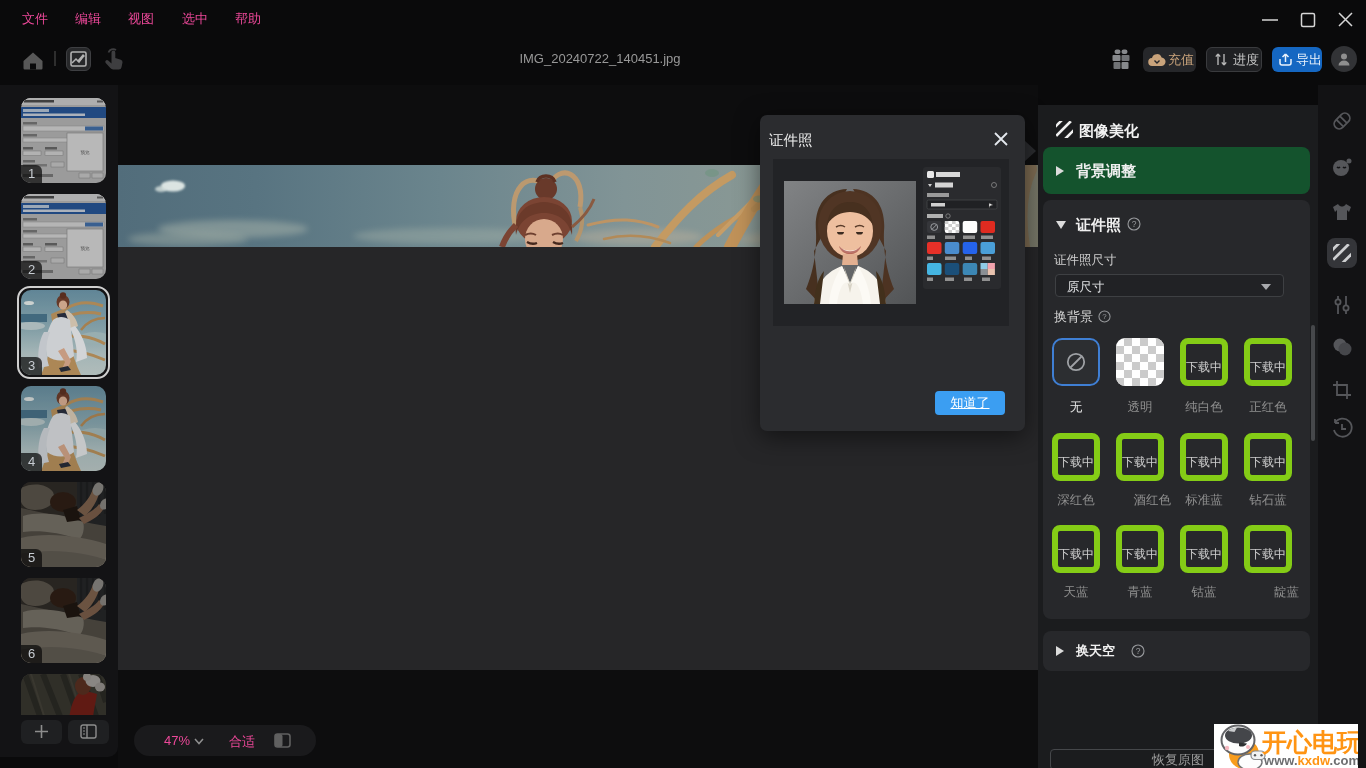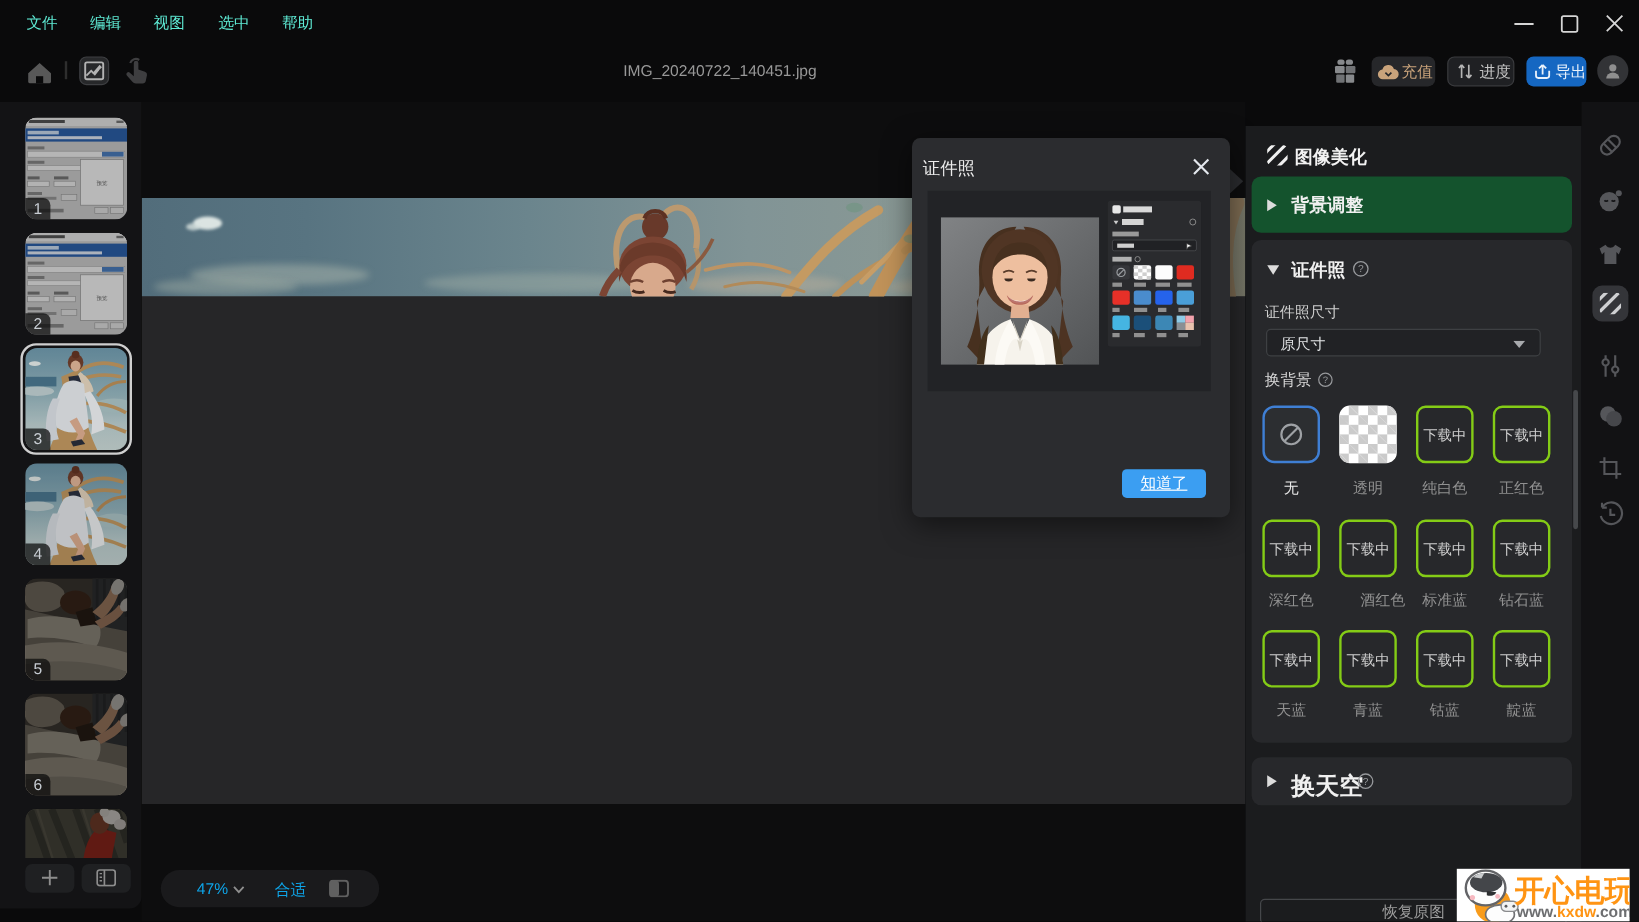--- a/index.html
+++ b/index.html
@@ -1,41 +1,41 @@
 <!DOCTYPE html>
 <html><head>
 <meta charset="utf-8">
 <style>
 html,body{margin:0;padding:0;width:1366px;height:768px;overflow:hidden;background:#0a0a0b;
 font-family:"Liberation Sans",sans-serif;-webkit-font-smoothing:antialiased;}
 *{box-sizing:border-box;}
 .abs{position:absolute;}
 #app{position:relative;width:1366px;height:768px;background:#0a0a0b;}
 
-.menu{position:absolute;top:0;left:0;height:36px;color:#5eead4;font-size:13px;}
+.menu{position:absolute;top:0;left:0;height:36px;color:#ec4899;font-size:13px;}
 .menu span{position:absolute;top:10px;}
 .winbtn{position:absolute;top:0;}
 
 #sidebar{position:absolute;left:0;top:85px;width:118px;height:672px;background:#131315;border-radius:0 0 10px 0;}
 .thumb{position:absolute;left:21px;width:85px;height:85px;border-radius:10px;overflow:hidden;}
 .badge{position:absolute;left:0;bottom:0;width:21px;height:18px;background:rgba(10,10,10,.72);border-radius:0 6px 0 9px;color:#c7ccd2;font-size:13px;text-align:center;line-height:18px;}
 .sbtn{position:absolute;top:635px;width:41px;height:24px;background:#1f2022;border-radius:6px;color:#8d8d8d;text-align:center;}
 
 #canvas{position:absolute;left:118px;top:85px;width:920px;height:683px;background:#0d0d0e;overflow:hidden;}
 #photoArea{position:absolute;left:0;top:80px;width:920px;height:505px;background:#262628;}
-#statusPill{position:absolute;left:16px;top:640px;width:182px;height:31px;background:#1a1a1c;border-radius:16px;color:#0ea5e9;font-size:13px;text-align:right;}
+#statusPill{position:absolute;left:16px;top:640px;width:182px;height:31px;background:#1a1a1c;border-radius:16px;color:#ec4899;font-size:13px;text-align:right;}
 
 #dialog{position:absolute;left:760px;top:115px;width:265px;height:316px;background:#2b2c2f;border-radius:7px;box-shadow:0 6px 24px rgba(0,0,0,.5);}
 #dlgArrow{position:absolute;left:1024px;top:140px;width:0;height:0;border-top:11px solid transparent;border-bottom:11px solid transparent;border-left:12px solid #2b2c2f;}
 #preview{position:absolute;left:13px;top:44px;width:236px;height:167px;background:#222326;overflow:hidden;}
 #dlgbtn{position:absolute;left:175px;top:276px;width:70px;height:24px;background:#3b9ef2;border-radius:4px;color:#fff;font-size:13px;text-align:center;line-height:24px;text-decoration:underline;}
 
 #rpanel{position:absolute;left:1038px;top:85px;width:280px;height:683px;background:#1b1c1e;margin-top:20px;}
 .card{position:absolute;left:8px;width:264px;background:#232428;border-radius:8px;}
-.swatch{position:absolute;width:48px;height:48px;border-radius:8px;border:2px solid #84cc16;color:#cfcfcf;font-size:12px;text-align:center;line-height:46px;}
+.swatch{position:absolute;width:48px;height:48px;border-radius:8px;border:6px solid #84cc16;color:#cfcfcf;font-size:12px;text-align:center;line-height:46px;}
 .swlabel{position:absolute;width:62px;text-align:center;color:#909090;font-size:12.5px;}
 
 #rstrip{position:absolute;left:1318px;top:85px;width:48px;height:683px;background:#121214;}
 
 #wm{position:absolute;left:1214px;top:724px;width:144px;height:44px;background:#fff;overflow:hidden;text-align:center;}
 </style>
 </head>
 <body>
 <div id="app">
 
@@ -543,28 +543,28 @@
 <div class="swlabel" style="left:130px;top:292px;">标准蓝</div>
 <div class="swlabel" style="left:194px;top:292px;">钻石蓝</div>
 
 <div class="swatch" style="left:9px;top:325px;">下载中</div>
 <div class="swatch" style="left:73px;top:325px;">下载中</div>
 <div class="swatch" style="left:137px;top:325px;">下载中</div>
 <div class="swatch" style="left:201px;top:325px;">下载中</div>
 <div class="swlabel" style="left:2px;top:384px;">天蓝</div>
 <div class="swlabel" style="left:66px;top:384px;">青蓝</div>
 <div class="swlabel" style="left:130px;top:384px;">钴蓝</div>
-<div class="swlabel" style="left:194px;top:384px;">靛蓝</div>
+<div class="swlabel" style="left:194px;top:384px;text-align:right;">靛蓝</div>
 </div>
 
 <div class="card" style="left:5px;top:526px;width:267px;height:40px;background:#27282b;">
 <svg width="10" height="12" viewBox="0 0 10 12" style="position:absolute;left:12px;top:14px">
           <path d="M1 1 L9 6 L1 11 Z" fill="#dcdcdc"></path>
         </svg>
-<div class="abs" style="left:33px;top:11px;color:#f0f0f0;font-size:20px;font-weight:bold;">换天空</div>
+<div class="abs" style="left:33px;top:11px;color:#f0f0f0;font-size:13px;font-weight:bold;">换天空</div>
 <svg width="14" height="14" viewBox="0 0 14 14" style="position:absolute;left:88px;top:13px">
           <circle cx="7" cy="7" r="6" fill="none" stroke="#97999c" stroke-width="1.1"></circle>
           <text x="7" y="10" font-size="8.5" fill="#97999c" text-anchor="middle">?</text>
         </svg>
 </div>
 
 <div class="abs" style="left:273px;top:220px;width:4px;height:116px;background:#46484b;border-radius:2px;"></div>
 <div class="abs" style="left:12px;top:644px;width:256px;height:21px;border:1px solid #45474a;border-radius:4px;color:#9c9c9c;font-size:13px;text-align:center;line-height:20px;">恢复原图</div>
 </div>
 

